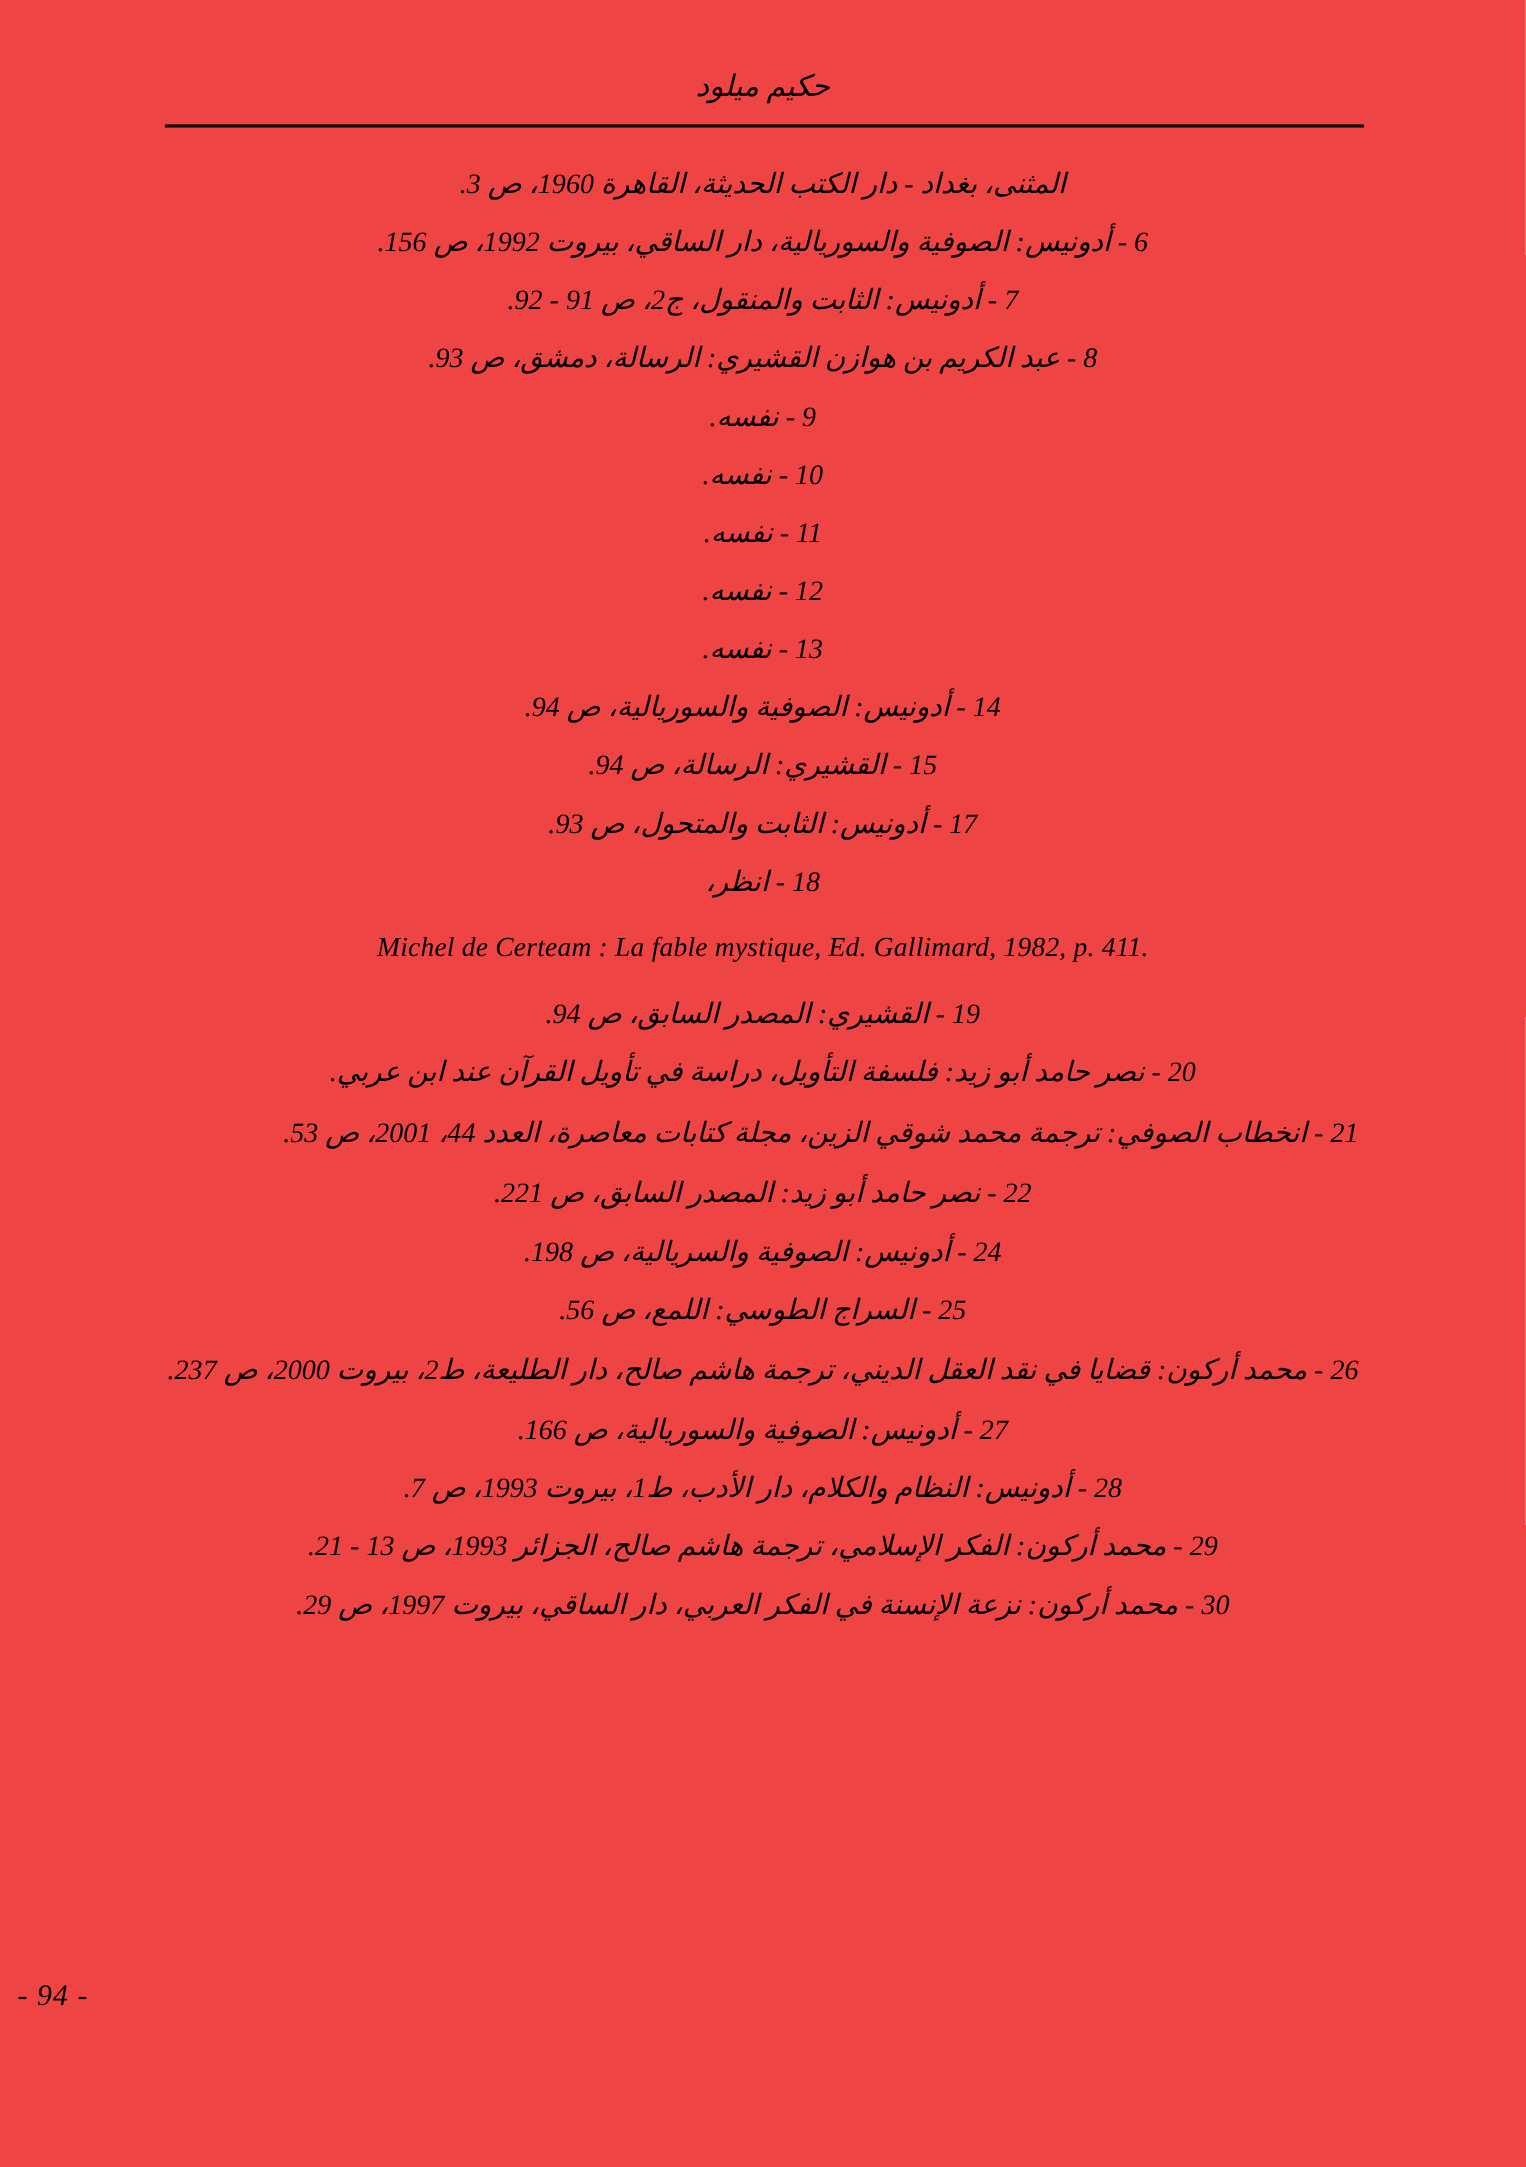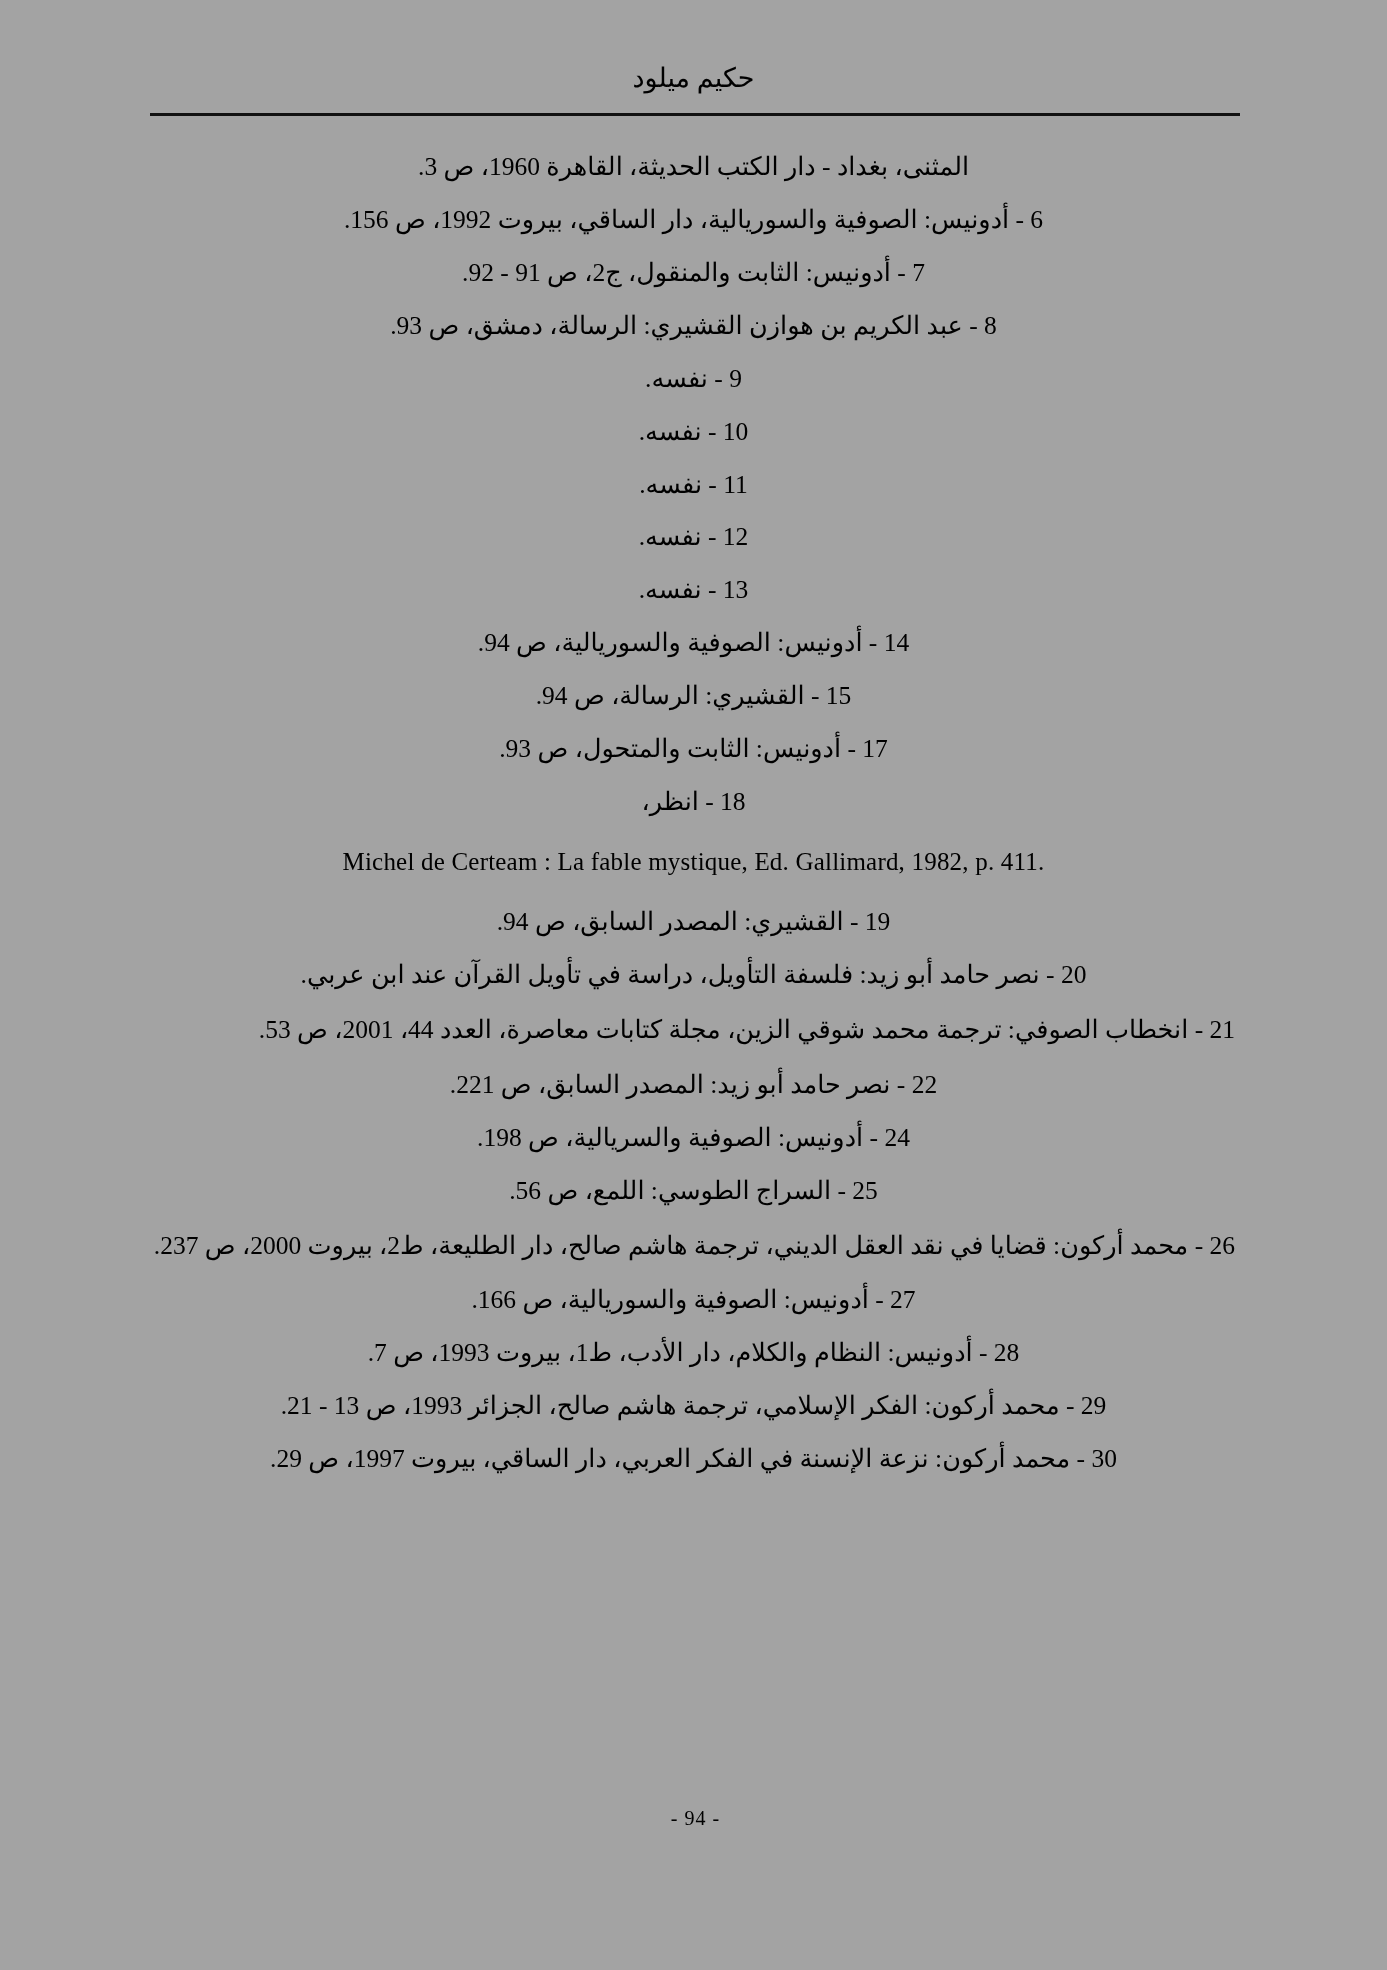--- a/index.html
+++ b/index.html
@@ -12,21 +12,22 @@
     width: 1387px;
     height: 1970px;
     font-family: "Liberation Serif", "DejaVu Serif", serif;
     color: #000000;
     position: relative;
     overflow: hidden;
   }
   .page {
     position: absolute;
     inset: 0;
-    background: #a3a3a3;
+    background: #ef4444;
+    font-style: italic;
   }
   
   .running-head {
     position: absolute;
     top: 62px;
     left: 0;
     right: 0;
     text-align: center;
     font-size: 27px;
     line-height: 1.2;
@@ -70,24 +71,24 @@
     margin-bottom: 26px;
     letter-spacing: 0.2px;
   }
   .note-line.tall {
     line-height: 1.5;
   }
   
   .folio {
     position: absolute;
     bottom: 140px;
-    left: 4px;
+    left: 16px;
     right: 0;
-    text-align: center;
-    font-size: 20px;
+    text-align: left;
+    font-size: 27px;
     direction: ltr;
     letter-spacing: 1px;
   }
 </style>
 </head>
 <body>
 
 <div class="page">
 
   <div class="running-head">حكيم ميلود</div>

